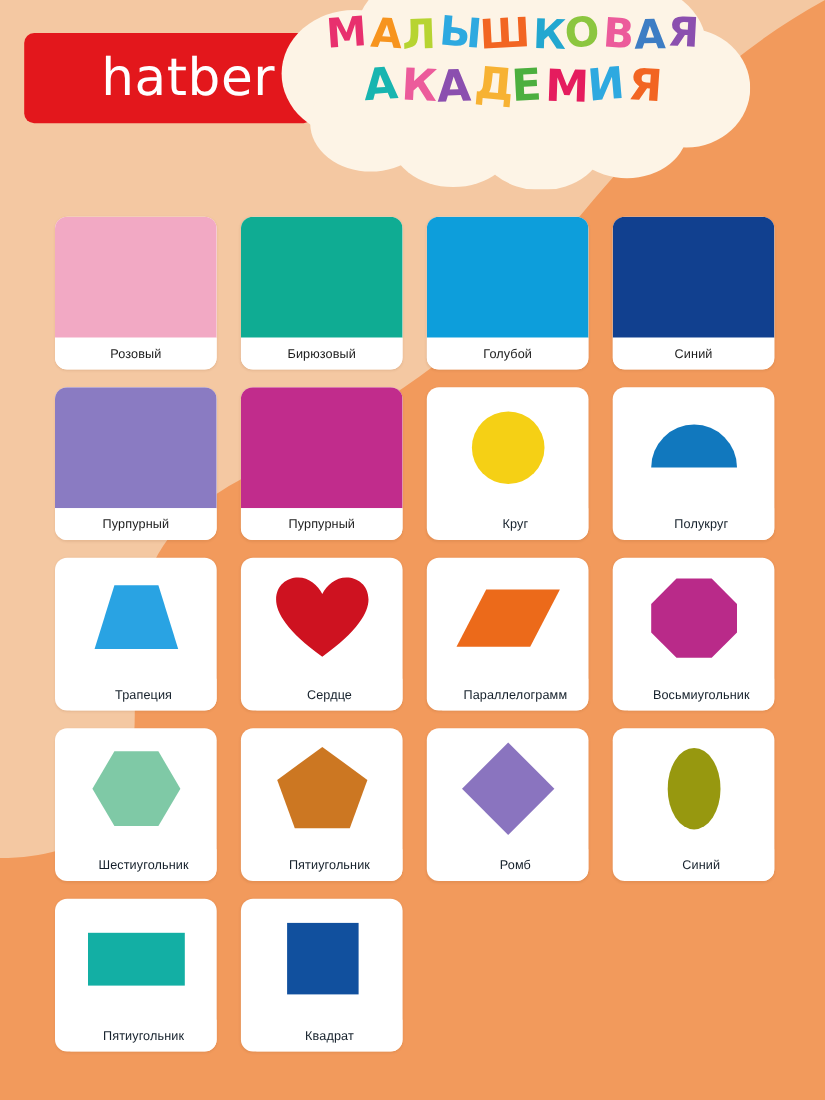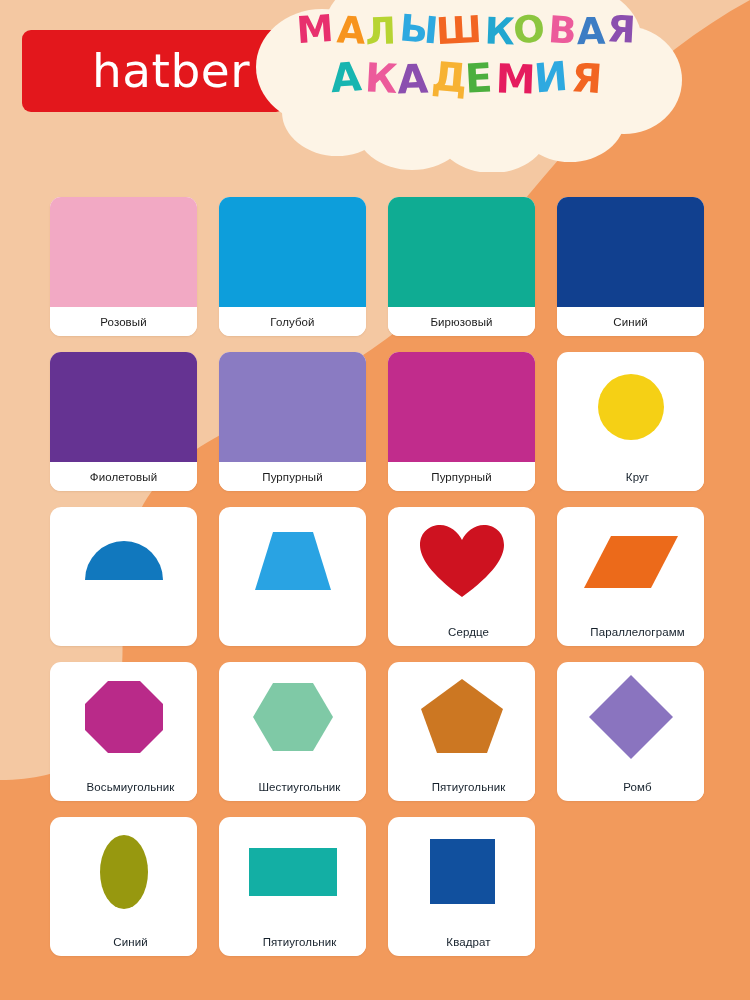--- a/index.html
+++ b/index.html
@@ -179,36 +179,32 @@
     <div class="title-line l1" id="title-line-1"><span style="color: rgb(232, 48, 110); transform: rotate(-4deg) translateY(-1px);">М</span><span style="color: rgb(247, 148, 30); transform: rotate(3deg) translateY(0px);">А</span><span style="color: rgb(183, 212, 50); transform: rotate(-2deg) translateY(1px);">Л</span><span style="color: rgb(46, 169, 224); transform: rotate(5deg) translateY(-1px);">Ы</span><span style="color: rgb(242, 101, 34); transform: rotate(-3deg) translateY(0px);">Ш</span><span style="color: rgb(34, 167, 208); transform: rotate(2deg) translateY(1px);">К</span><span style="color: rgb(140, 198, 63); transform: rotate(-5deg) translateY(-1px);">О</span><span style="color: rgb(236, 91, 155); transform: rotate(4deg) translateY(0px);">В</span><span style="color: rgb(61, 125, 196); transform: rotate(-1deg) translateY(1px);">А</span><span style="color: rgb(139, 79, 175); transform: rotate(3deg) translateY(-1px);">Я</span></div>
     <div class="title-line l2" id="title-line-2"><span style="color: rgb(24, 181, 176); transform: rotate(-4deg) translateY(-1px);">А</span><span style="color: rgb(236, 91, 155); transform: rotate(3deg) translateY(0px);">К</span><span style="color: rgb(139, 79, 175); transform: rotate(-2deg) translateY(1px);">А</span><span style="color: rgb(247, 178, 51); transform: rotate(5deg) translateY(-1px);">Д</span><span style="color: rgb(76, 175, 62); transform: rotate(-3deg) translateY(0px);">Е</span><span style="color: rgb(229, 28, 94); transform: rotate(2deg) translateY(1px);">М</span><span style="color: rgb(46, 169, 224); transform: rotate(-5deg) translateY(-1px);">И</span><span style="color: rgb(242, 101, 34); transform: rotate(4deg) translateY(0px);">Я</span></div>
   </div>
 
   <div class="grid" id="card-grid">
       <div class="card color-card">
         <div class="swatch" style="background: rgb(242, 169, 196);"></div>
         <div class="label">Розовый</div>
       </div>
       <div class="card color-card">
+        <div class="swatch" style="background: rgb(15, 172, 147);"></div>
+        <div class="label">Бирюзовый</div>
+      </div>
+      <div class="card color-card">
         <div class="swatch" style="background: rgb(13, 158, 219);"></div>
         <div class="label">Голубой</div>
       </div>
       <div class="card color-card">
-        <div class="swatch" style="background: rgb(15, 172, 147);"></div>
-        <div class="label">Бирюзовый</div>
-      </div>
-      <div class="card color-card">
         <div class="swatch" style="background: rgb(17, 64, 143);"></div>
         <div class="label">Синий</div>
       </div>
       <div class="card color-card">
-        <div class="swatch" style="background: rgb(101, 51, 146);"></div>
-        <div class="label">Фиолетовый</div>
-      </div>
-      <div class="card color-card">
         <div class="swatch" style="background: rgb(138, 123, 194);"></div>
         <div class="label">Пурпурный</div>
       </div>
       <div class="card color-card">
         <div class="swatch" style="background: rgb(193, 44, 140);"></div>
         <div class="label">Пурпурный</div>
       </div>
       <div class="card shape-card">
         <div class="shape-area">
           <svg width="100" height="92" viewBox="0 0 100 92">
@@ -216,27 +212,29 @@
           </svg>
         </div>
         <div class="label">Круг</div>
       </div>
       <div class="card shape-card">
         <div class="shape-area">
           <svg width="100" height="92" viewBox="0 0 100 92">
             <path d="M11,64 A39,39 0 0 1 89,64 Z" fill="#1178BE"></path>
           </svg>
         </div>
+        <div class="label">Полукруг</div>
       </div>
       <div class="card shape-card">
         <div class="shape-area">
           <svg width="100" height="92" viewBox="0 0 100 92">
             <polygon points="30,16 70,16 88,74 12,74" fill="#29A3E3"></polygon>
           </svg>
         </div>
+        <div class="label">Трапеция</div>
       </div>
       <div class="card shape-card">
         <div class="shape-area">
           <svg width="100" height="92" viewBox="0 0 100 92">
             <path d="M50,81 C18,58 8,41 8,29 C8,16 18,9 28,9 C38,9 46,16 50,24 C54,16 62,9 72,9 C82,9 92,16 92,29 C92,41 82,58 50,81 Z" fill="#CE1220"></path>
           </svg>
         </div>
         <div class="label">Сердце</div>
       </div>
       <div class="card shape-card">

